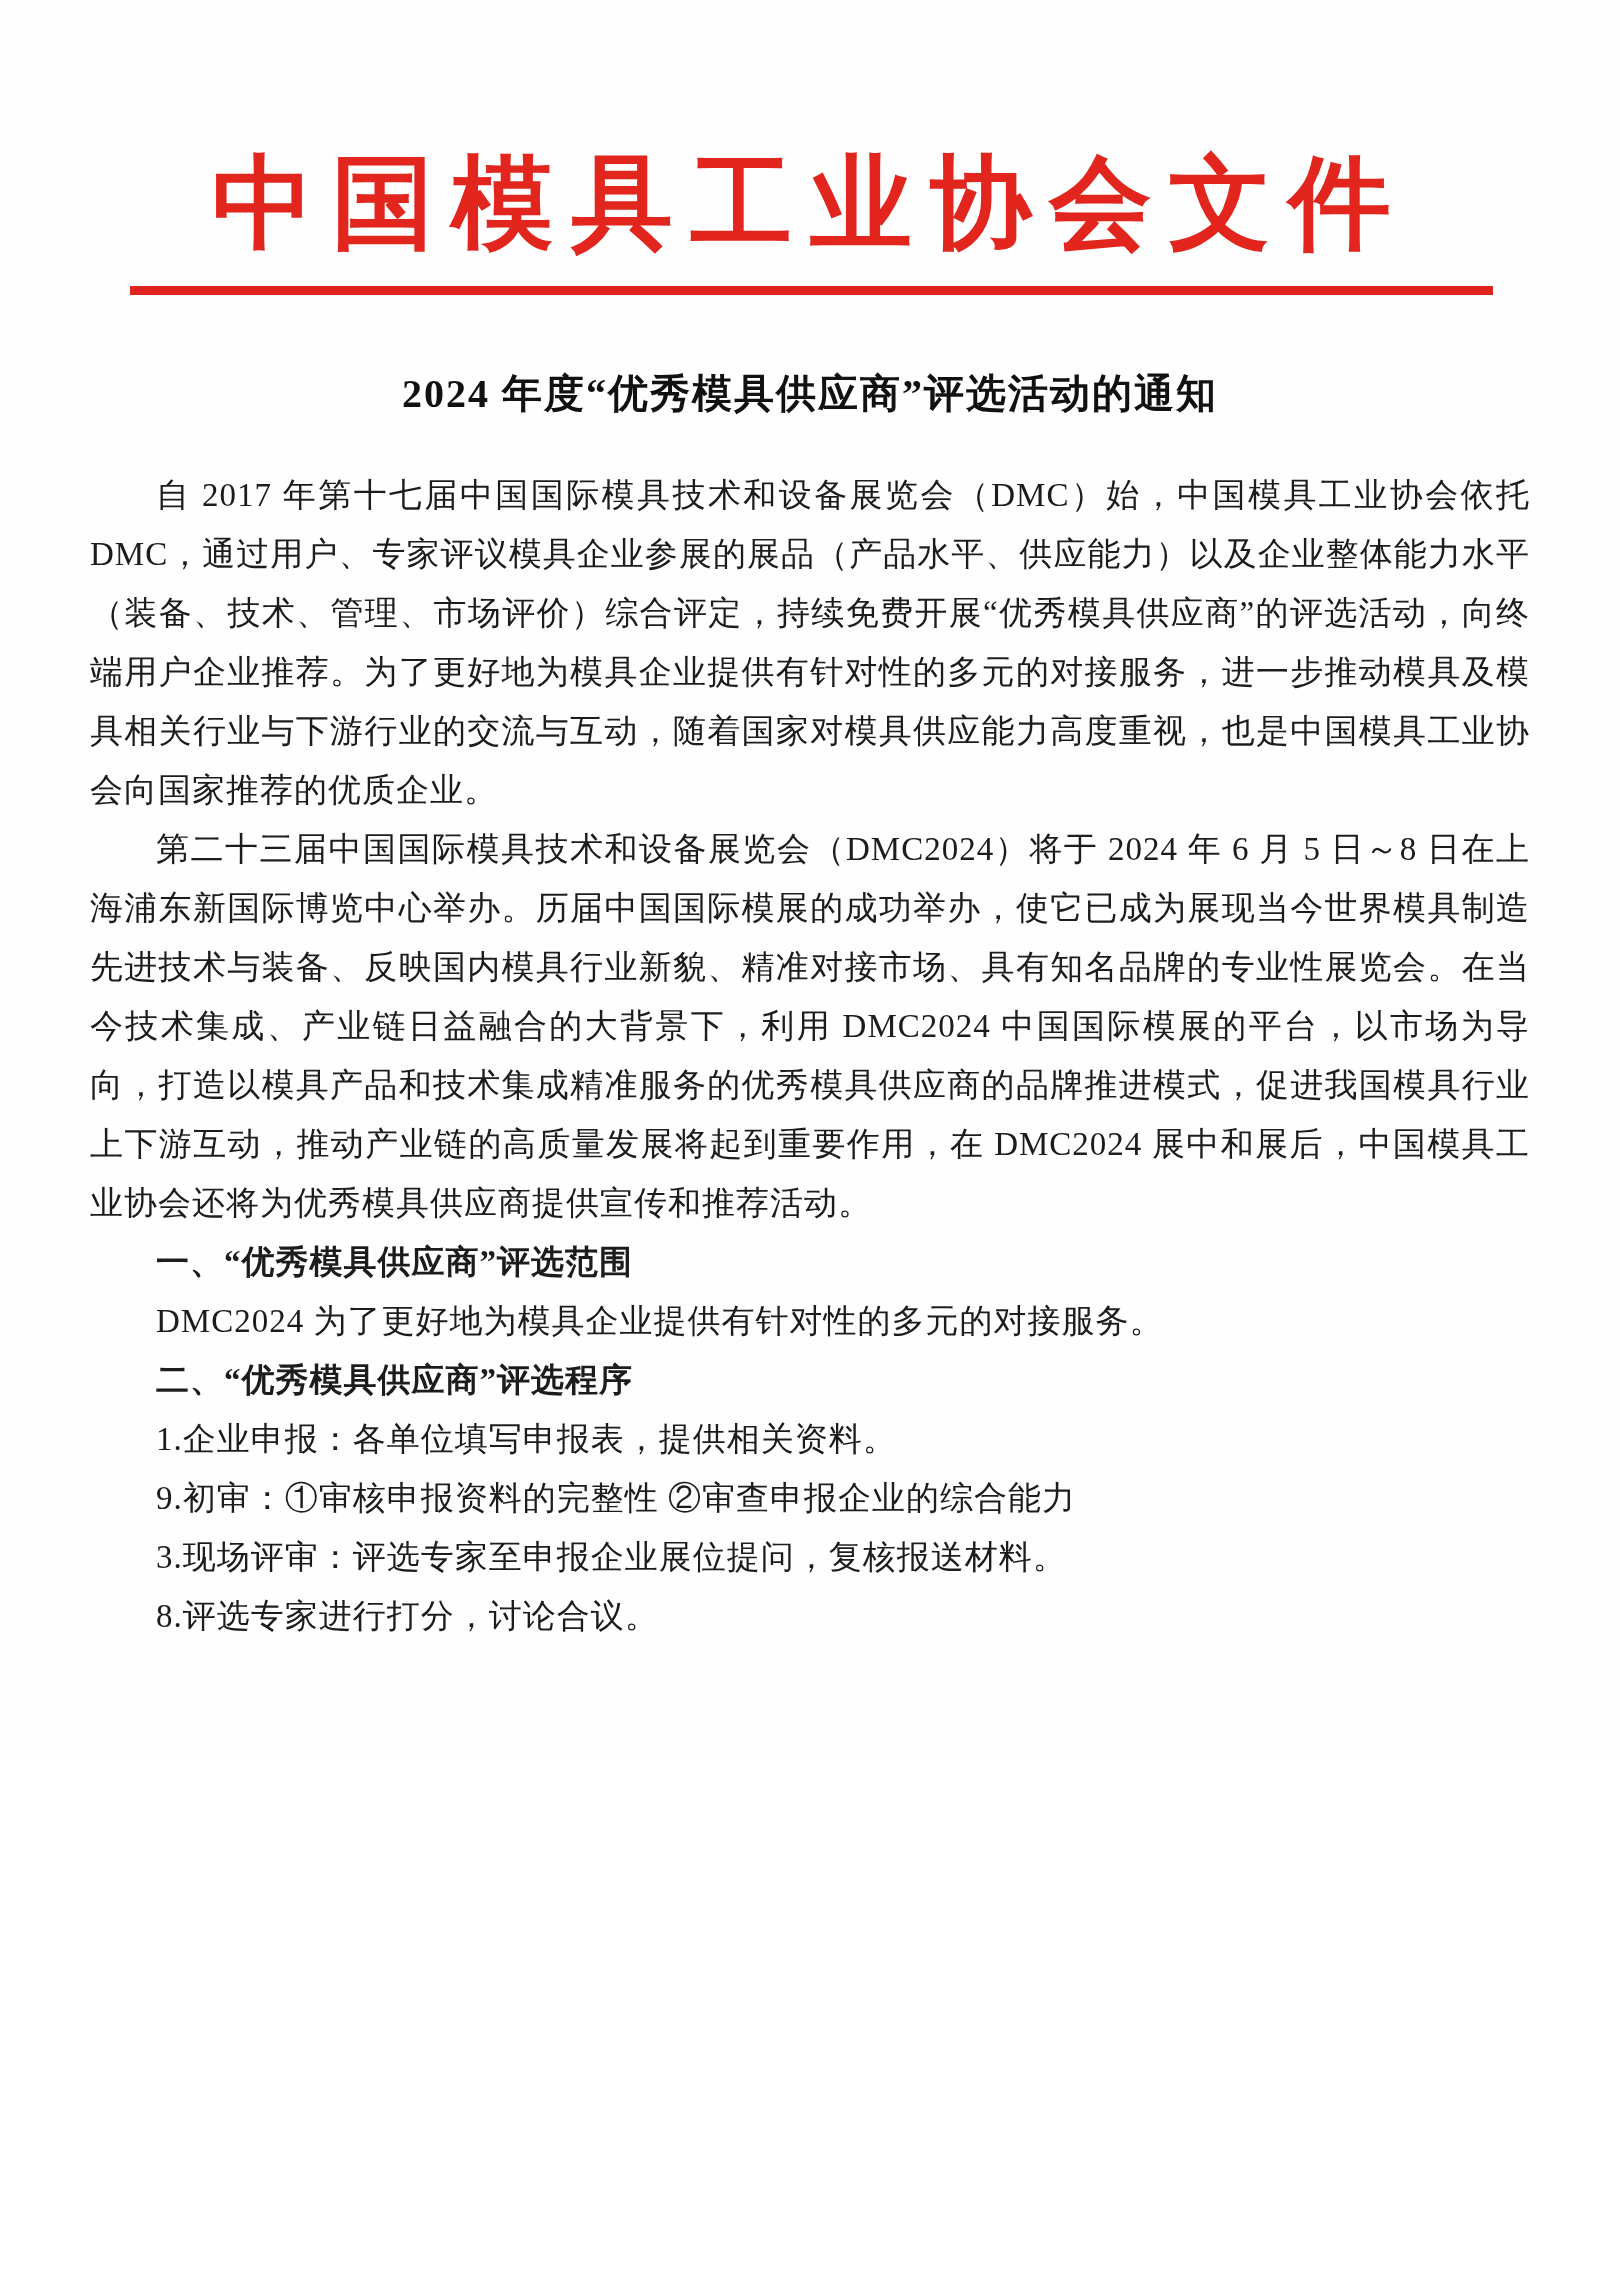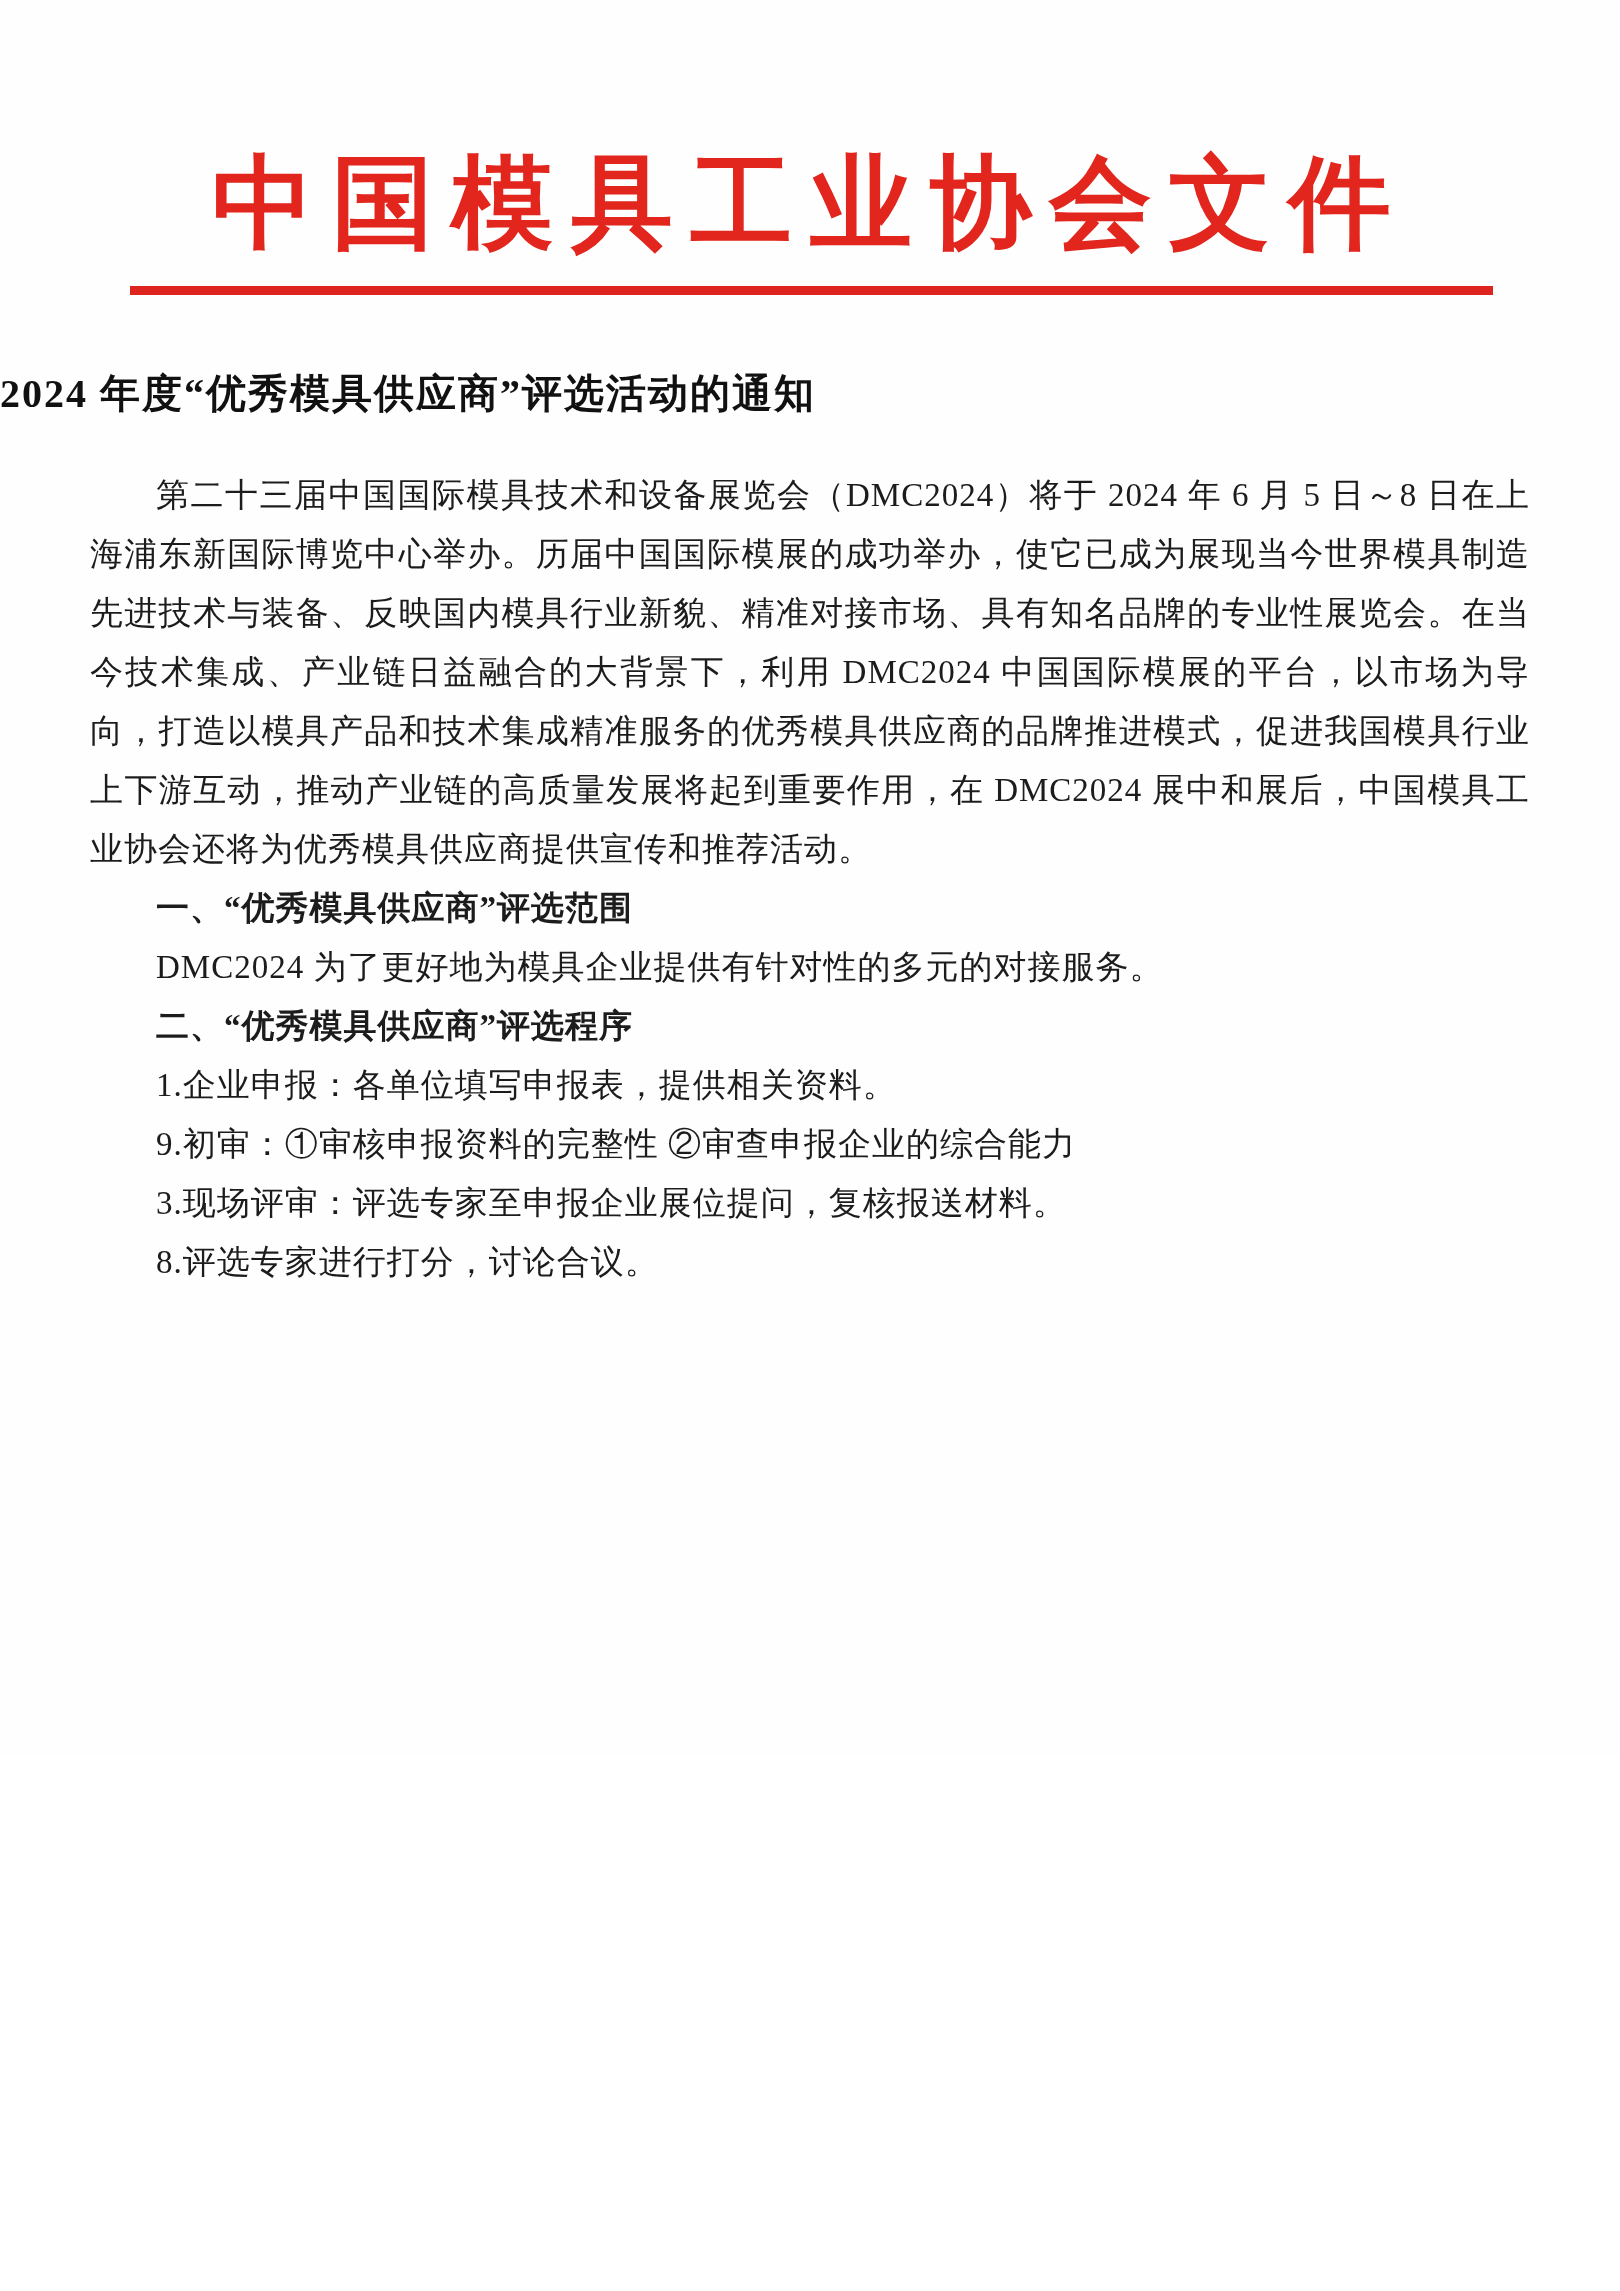--- a/index.html
+++ b/index.html
@@ -38,21 +38,21 @@
   }
   .red-rule {
     height: 8.8px;
     background: #dd241e;
     margin: 23.5px 127px 0 130px;
     border: none;
   }
   
   .doc-title {
     margin-top: 71px;
-    text-align: left;
+    text-align: center;
     font-size: 40px;
     font-weight: bold;
     letter-spacing: 2px;
     color: #111111;
   }
   
   .body-block {
     margin: 45px 90px 0 90px;
     font-size: 33px;
     line-height: 59px;
@@ -77,20 +77,21 @@
 <div class="page">
 
   <div class="org-title">中国模具工业协会文件</div>
 
 
   <hr class="red-rule">
 
   <div class="doc-title">2024 年度“优秀模具供应商”评选活动的通知</div>
 
   <div class="body-block">
+    <p class="para">自 2017 年第十七届中国国际模具技术和设备展览会（DMC）始，中国模具工业协会依托 DMC，通过用户、专家评议模具企业参展的展品（产品水平、供应能力）以及企业整体能力水平（装备、技术、管理、市场评价）综合评定，持续免费开展“优秀模具供应商”的评选活动，向终端用户企业推荐。为了更好地为模具企业提供有针对性的多元的对接服务，进一步推动模具及模具相关行业与下游行业的交流与互动，随着国家对模具供应能力高度重视，也是中国模具工业协会向国家推荐的优质企业。</p>
     <p class="para">第二十三届中国国际模具技术和设备展览会（DMC2024）将于 2024 年 6 月 5 日～8 日在上海浦东新国际博览中心举办。历届中国国际模展的成功举办，使它已成为展现当今世界模具制造先进技术与装备、反映国内模具行业新貌、精准对接市场、具有知名品牌的专业性展览会。在当今技术集成、产业链日益融合的大背景下，利用 DMC2024 中国国际模展的平台，以市场为导向，打造以模具产品和技术集成精准服务的优秀模具供应商的品牌推进模式，促进我国模具行业上下游互动，推动产业链的高质量发展将起到重要作用，在 DMC2024 展中和展后，中国模具工业协会还将为优秀模具供应商提供宣传和推荐活动。</p>
     <p class="heading">一、“优秀模具供应商”评选范围</p>
     <p class="para">DMC2024 为了更好地为模具企业提供有针对性的多元的对接服务。</p>
     <p class="heading">二、“优秀模具供应商”评选程序</p>
     <p class="item">1.企业申报：各单位填写申报表，提供相关资料。</p>
     <p class="item">9.初审：①审核申报资料的完整性 ②审查申报企业的综合能力</p>
     <p class="item">3.现场评审：评选专家至申报企业展位提问，复核报送材料。</p>
     <p class="item">8.评选专家进行打分，讨论合议。</p>
   </div>
 

